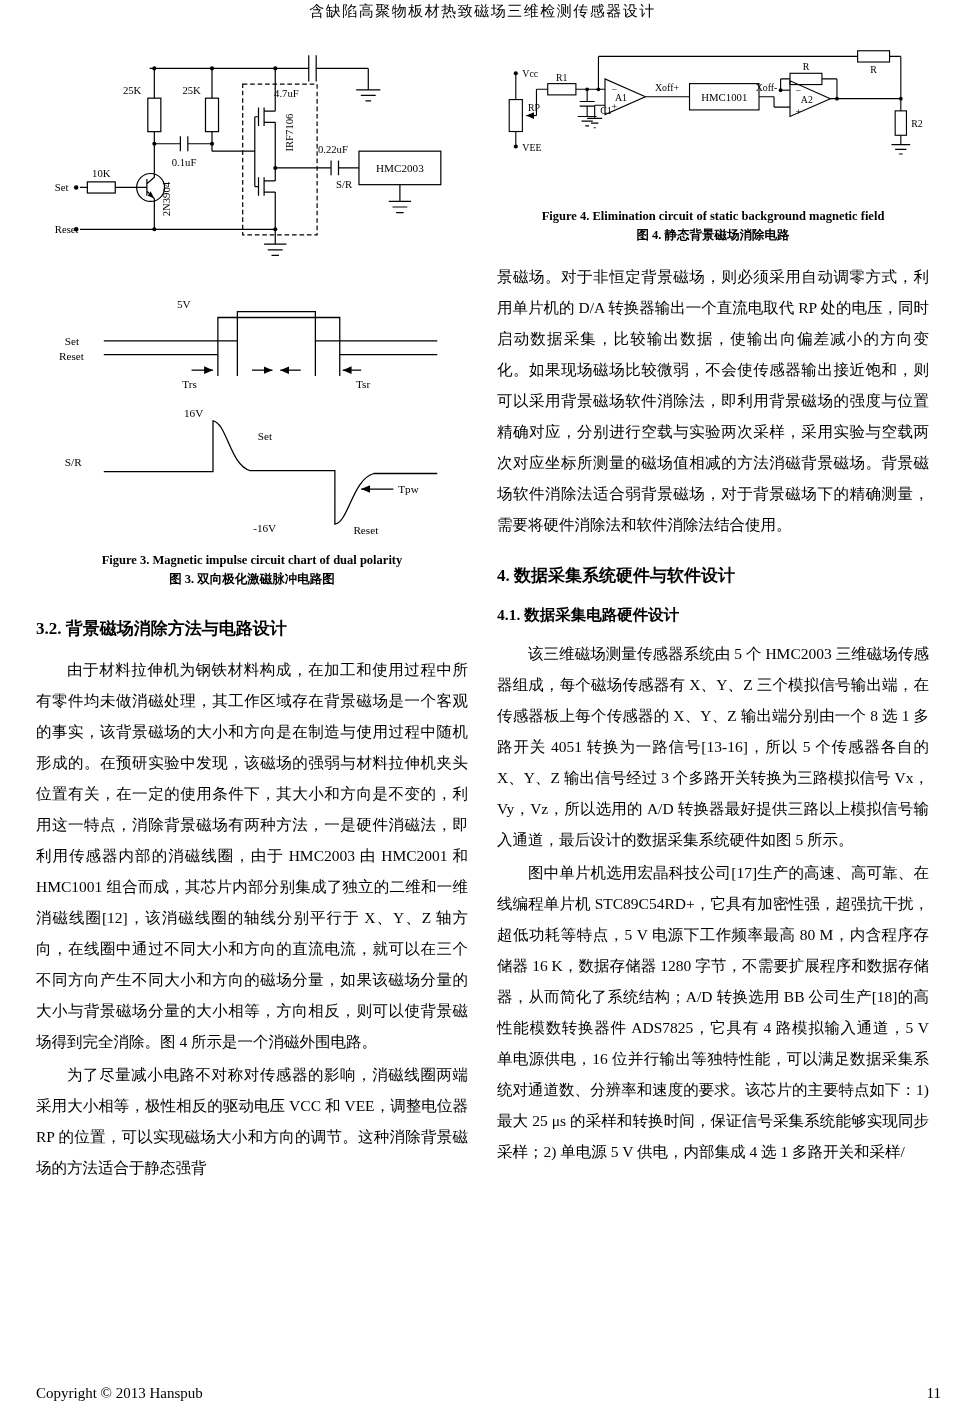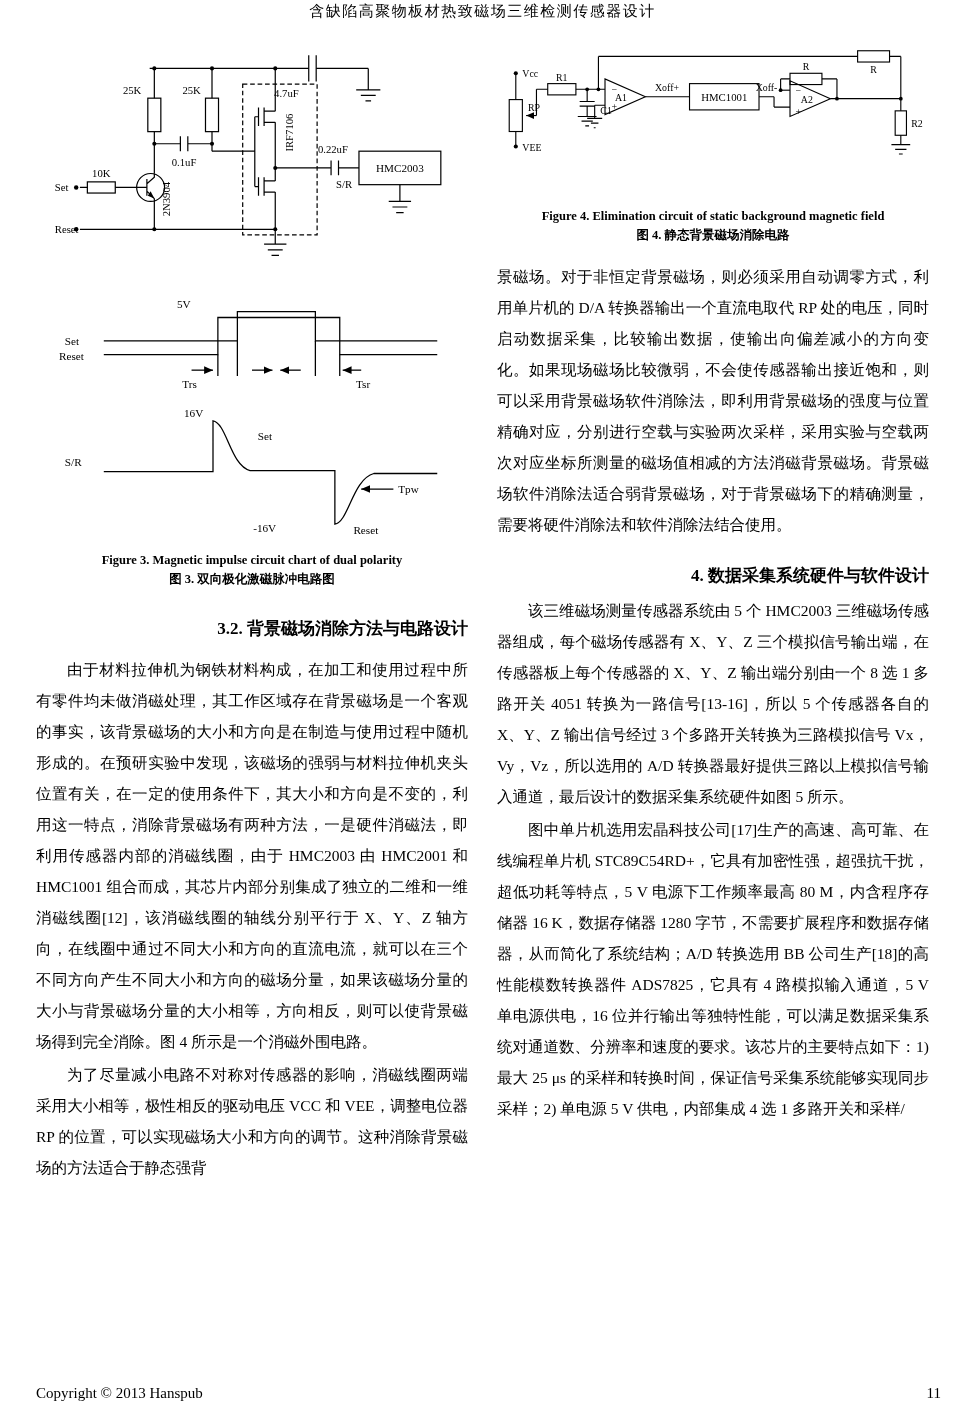--- a/index.html
+++ b/index.html
@@ -14,21 +14,21 @@
   }
   .columns { display:flex; gap:29px; padding:0 36px; margin-top:16px; }
   .col { width:432px; }
   .figure { text-align:center; }
   .fig2-wrap { margin-top:10px; }
   .fig4-wrap { margin-top:10px; }
   .fig-caption {
     font-weight:bold; font-size:12.5px; line-height:19px;
     text-align:center; margin:6px 0 16px 0;
   }
-  .section-h2 { font-size:17px; font-weight:bold; margin:28px 0 14px 0;text-align:right; }
+  .section-h2 { font-size:17px; font-weight:bold; margin:28px 0 14px 0; }
   .section-h2.tight { margin:24px 0 8px 0; }
   .section-h3 { font-size:15.5px; font-weight:bold; margin:18px 0 12px 0; }
   .para {
     font-size:15.5px; line-height:31px; text-align:justify;
     text-indent:2em; margin-bottom:2px;
   }
   .para.no-indent { text-indent:0; }
   .footer {
     position:absolute; left:36px; right:24px; bottom:12px;
     display:flex; justify-content:space-between; font-size:15px;
@@ -212,20 +212,21 @@
       </svg>
       <div class="fig-caption">
         <span>Figure 4. Elimination circuit of static background magnetic field</span><br>
         <span>图 4. 静态背景磁场消除电路</span>
       </div>
     </div>
 
     <p class="para no-indent">景磁场。对于非恒定背景磁场，则必须采用自动调零方式，利用单片机的 D/A 转换器输出一个直流电取代 RP 处的电压，同时启动数据采集，比较输出数据，使输出向偏差减小的方向变化。如果现场磁场比较微弱，不会使传感器输出接近饱和，则可以采用背景磁场软件消除法，即利用背景磁场的强度与位置精确对应，分别进行空载与实验两次采样，采用实验与空载两次对应坐标所测量的磁场值相减的方法消磁背景磁场。背景磁场软件消除法适合弱背景磁场，对于背景磁场下的精确测量，需要将硬件消除法和软件消除法结合使用。</p>
 
     <h2 class="section-h2 tight">4. 数据采集系统硬件与软件设计</h2>
+    <h3 class="section-h3">4.1. 数据采集电路硬件设计</h3>
 
     <p class="para">该三维磁场测量传感器系统由 5 个 HMC2003 三维磁场传感器组成，每个磁场传感器有 X、Y、Z 三个模拟信号输出端，在传感器板上每个传感器的 X、Y、Z 输出端分别由一个 8 选 1 多路开关 4051 转换为一路信号[13-16]，所以 5 个传感器各自的 X、Y、Z 输出信号经过 3 个多路开关转换为三路模拟信号 Vx，Vy，Vz，所以选用的 A/D 转换器最好提供三路以上模拟信号输入通道，最后设计的数据采集系统硬件如图 5 所示。</p>
     <p class="para">图中单片机选用宏晶科技公司[17]生产的高速、高可靠、在线编程单片机 STC89C54RD+，它具有加密性强，超强抗干扰，超低功耗等特点，5 V 电源下工作频率最高 80 M，内含程序存储器 16 K，数据存储器 1280 字节，不需要扩展程序和数据存储器，从而简化了系统结构；A/D 转换选用 BB 公司生产[18]的高性能模数转换器件 ADS7825，它具有 4 路模拟输入通道，5 V 单电源供电，16 位并行输出等独特性能，可以满足数据采集系统对通道数、分辨率和速度的要求。该芯片的主要特点如下：1) 最大 25 μs 的采样和转换时间，保证信号采集系统能够实现同步采样；2) 单电源 5 V 供电，内部集成 4 选 1 多路开关和采样/</p>
   </div>
 </div>
 
 <div class="footer">
   <span>Copyright © 2013 Hanspub</span>
   <span>11</span>
 </div>

